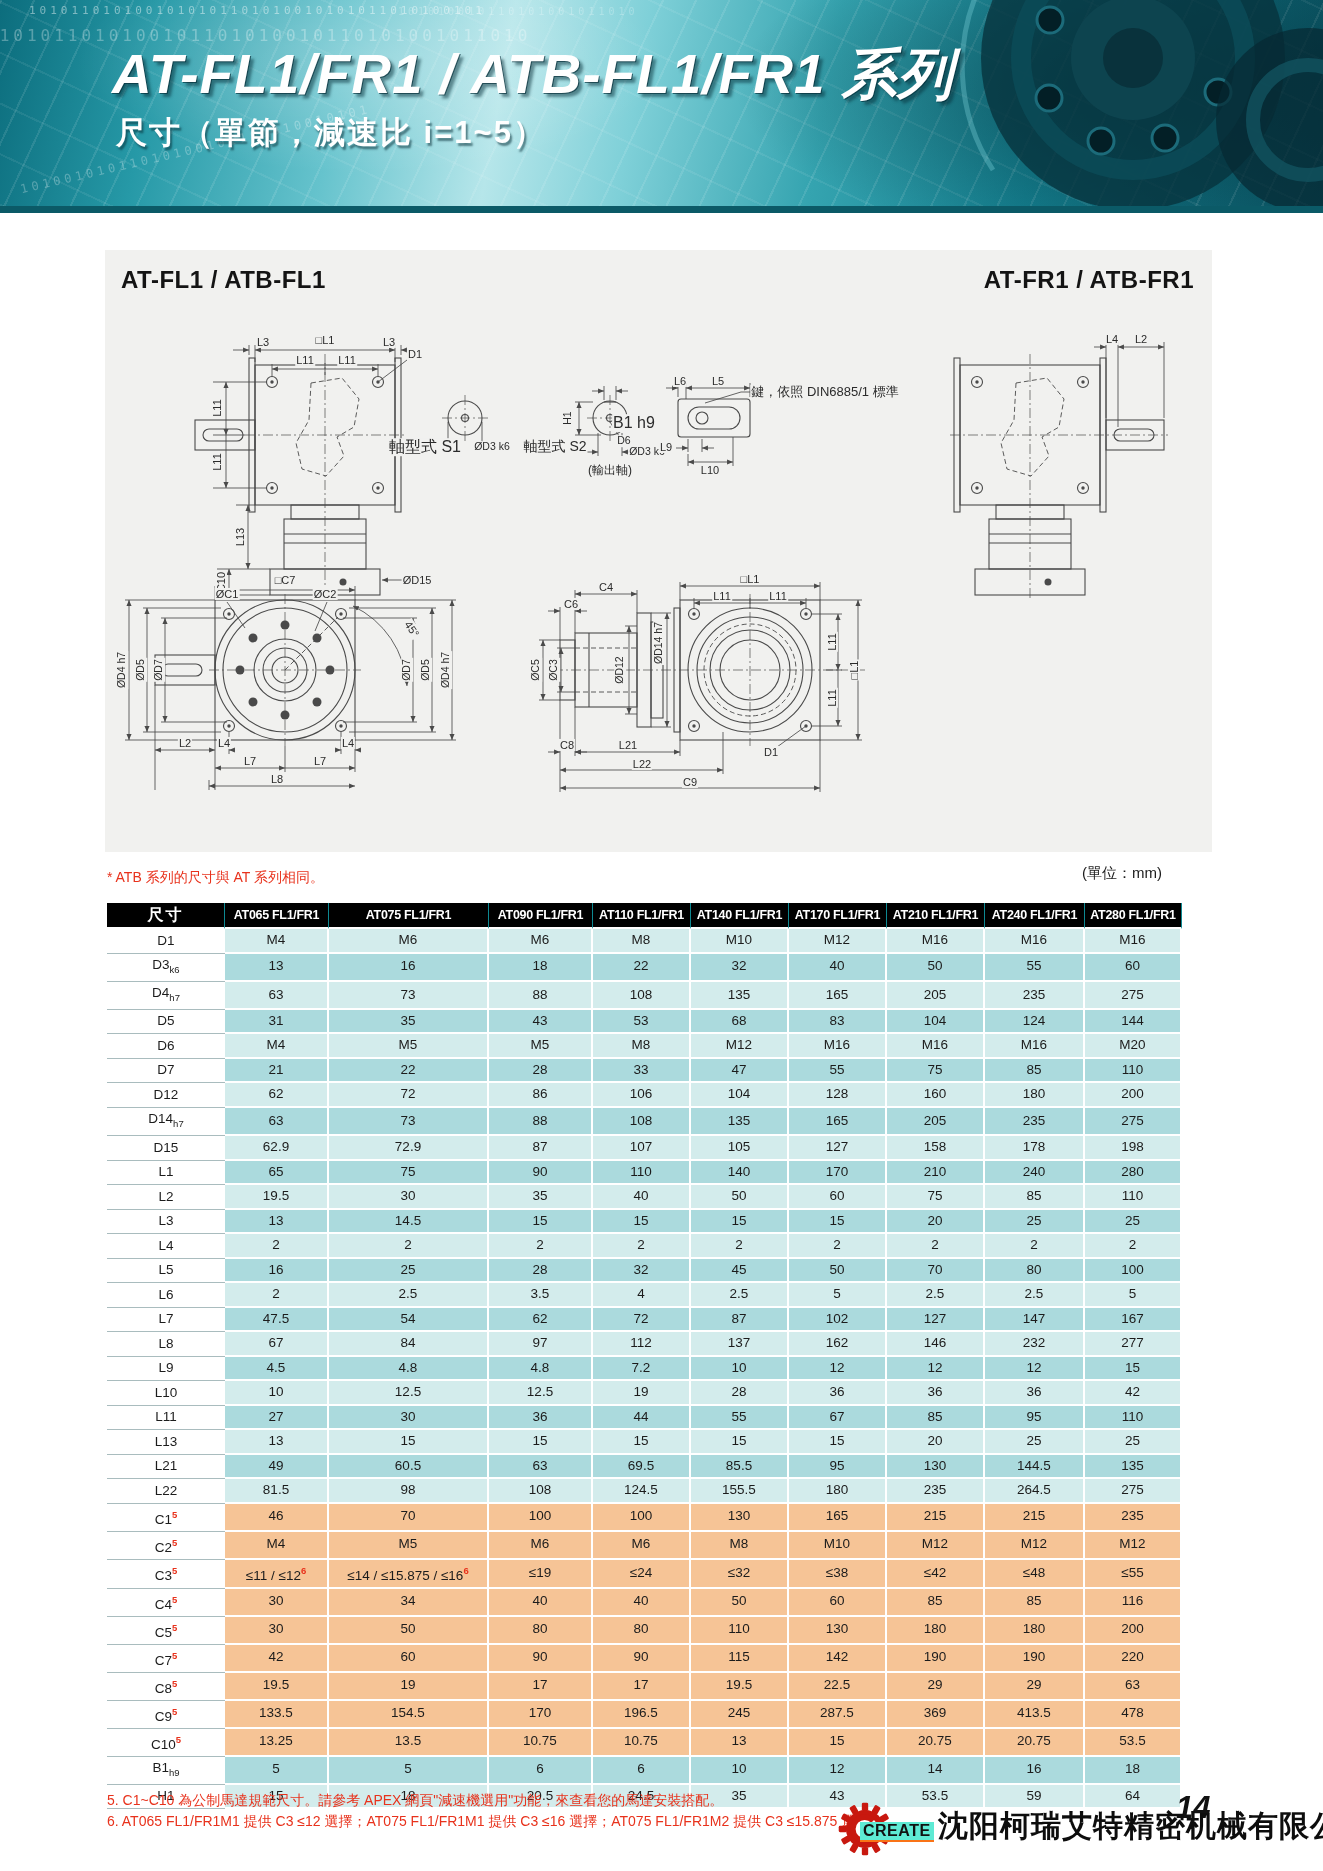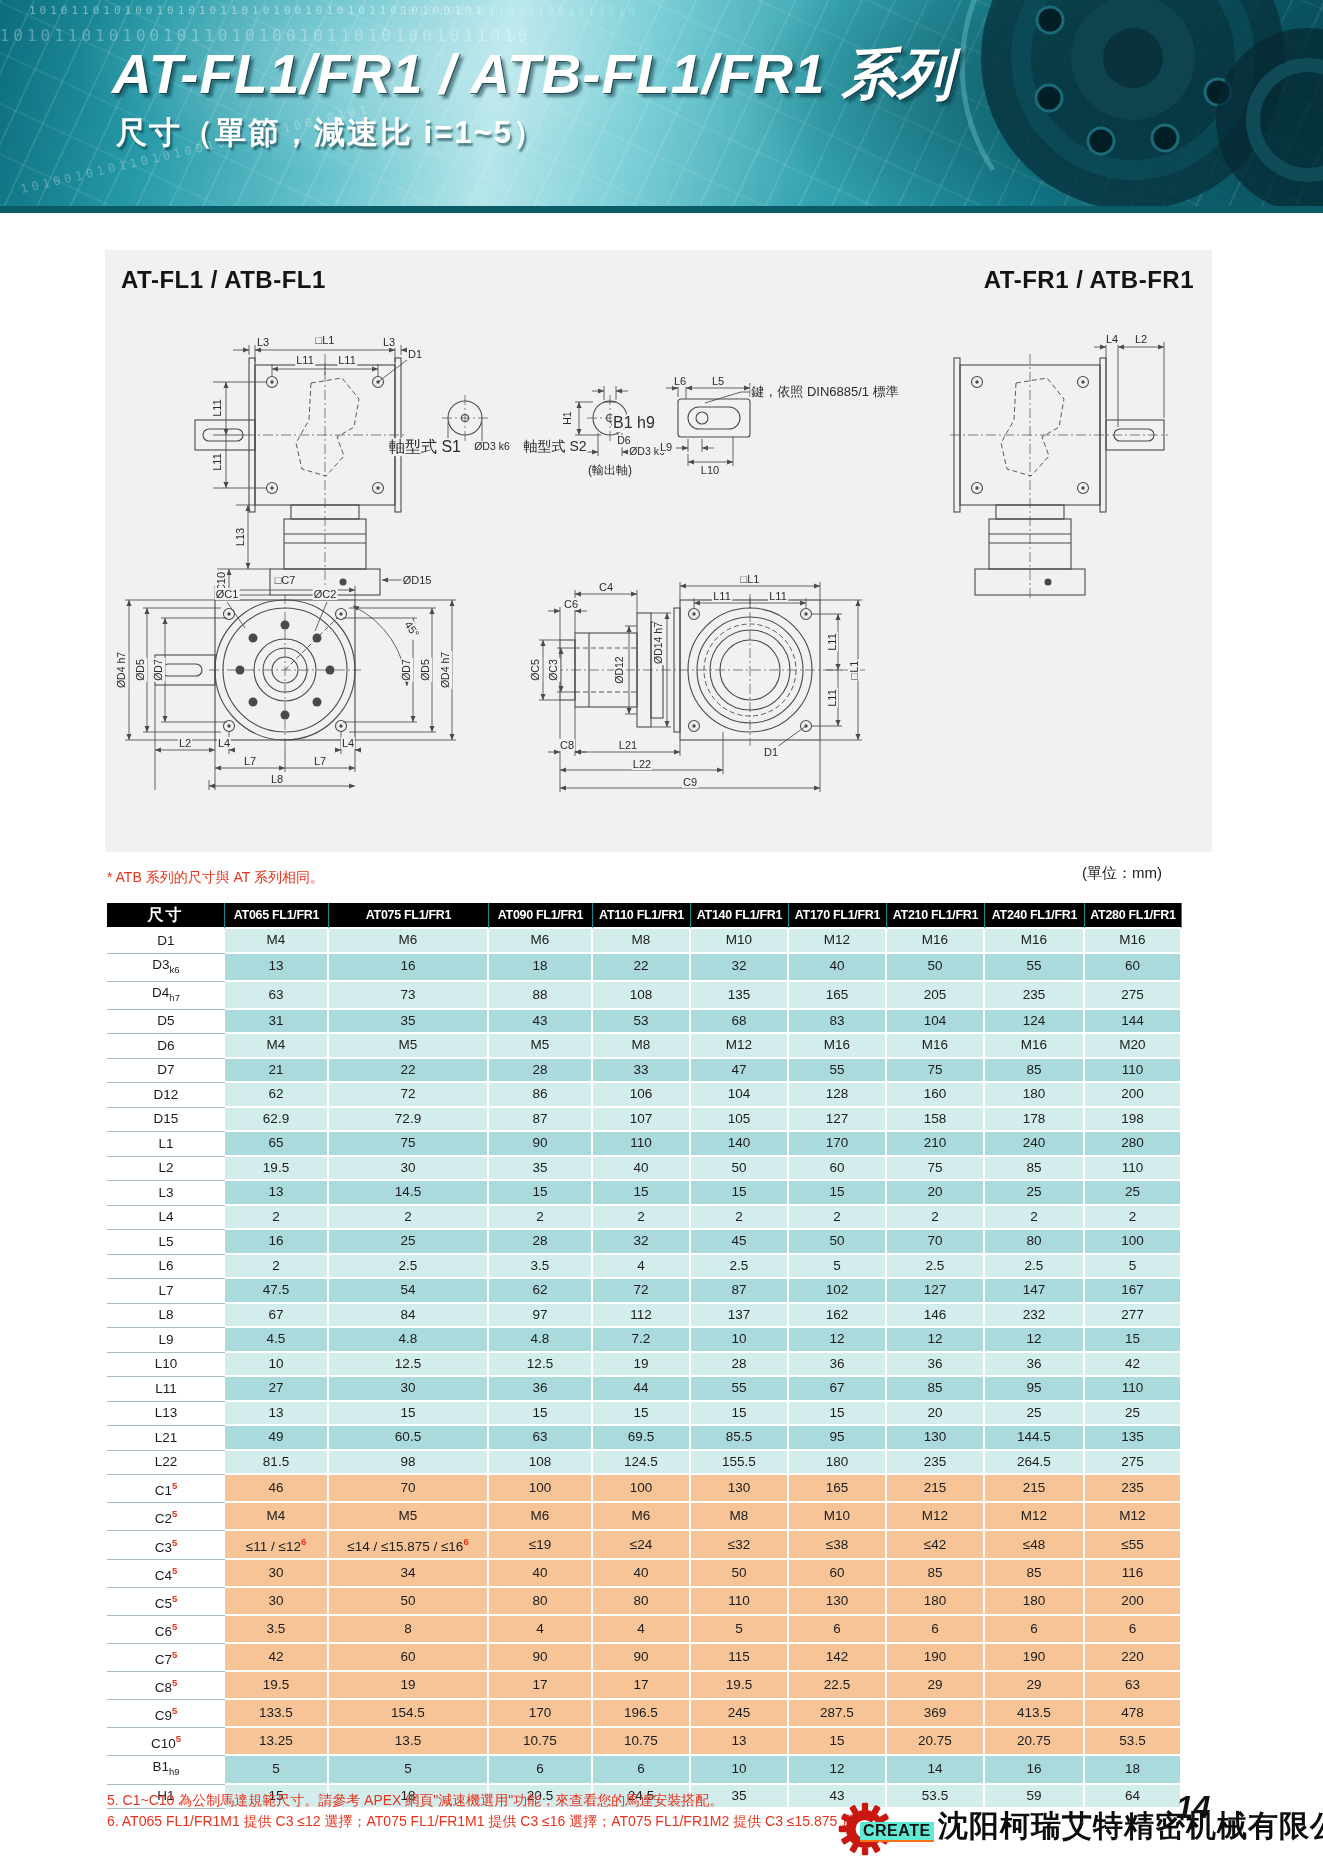--- a/index.html
+++ b/index.html
@@ -552,20 +552,32 @@
         <td class="v band-a">72</td>
         <td class="v band-a">86</td>
         <td class="v band-a">106</td>
         <td class="v band-a">104</td>
         <td class="v band-a">128</td>
         <td class="v band-a">160</td>
         <td class="v band-a">180</td>
         <td class="v band-a">200</td>
       </tr>
       <tr>
+        <td class="lbl">D14<sub>h7</sub></td>
+        <td class="v band-b">63</td>
+        <td class="v band-b">73</td>
+        <td class="v band-b">88</td>
+        <td class="v band-b">108</td>
+        <td class="v band-b">135</td>
+        <td class="v band-b">165</td>
+        <td class="v band-b">205</td>
+        <td class="v band-b">235</td>
+        <td class="v band-b">275</td>
+      </tr>
+      <tr>
         <td class="lbl">D15</td>
         <td class="v band-a">62.9</td>
         <td class="v band-a">72.9</td>
         <td class="v band-a">87</td>
         <td class="v band-a">107</td>
         <td class="v band-a">105</td>
         <td class="v band-a">127</td>
         <td class="v band-a">158</td>
         <td class="v band-a">178</td>
         <td class="v band-a">198</td>
@@ -790,32 +802,20 @@
         <td class="lbl">C5<sup class="rs">5</sup></td>
         <td class="v band-o">30</td>
         <td class="v band-o">50</td>
         <td class="v band-o">80</td>
         <td class="v band-o">80</td>
         <td class="v band-o">110</td>
         <td class="v band-o">130</td>
         <td class="v band-o">180</td>
         <td class="v band-o">180</td>
         <td class="v band-o">200</td>
-      </tr>
-      <tr>
-        <td class="lbl">C6<sup class="rs">5</sup></td>
-        <td class="v band-o">3.5</td>
-        <td class="v band-o">8</td>
-        <td class="v band-o">4</td>
-        <td class="v band-o">4</td>
-        <td class="v band-o">5</td>
-        <td class="v band-o">6</td>
-        <td class="v band-o">6</td>
-        <td class="v band-o">6</td>
-        <td class="v band-o">6</td>
       </tr>
       <tr>
         <td class="lbl">C7<sup class="rs">5</sup></td>
         <td class="v band-o">42</td>
         <td class="v band-o">60</td>
         <td class="v band-o">90</td>
         <td class="v band-o">90</td>
         <td class="v band-o">115</td>
         <td class="v band-o">142</td>
         <td class="v band-o">190</td>

